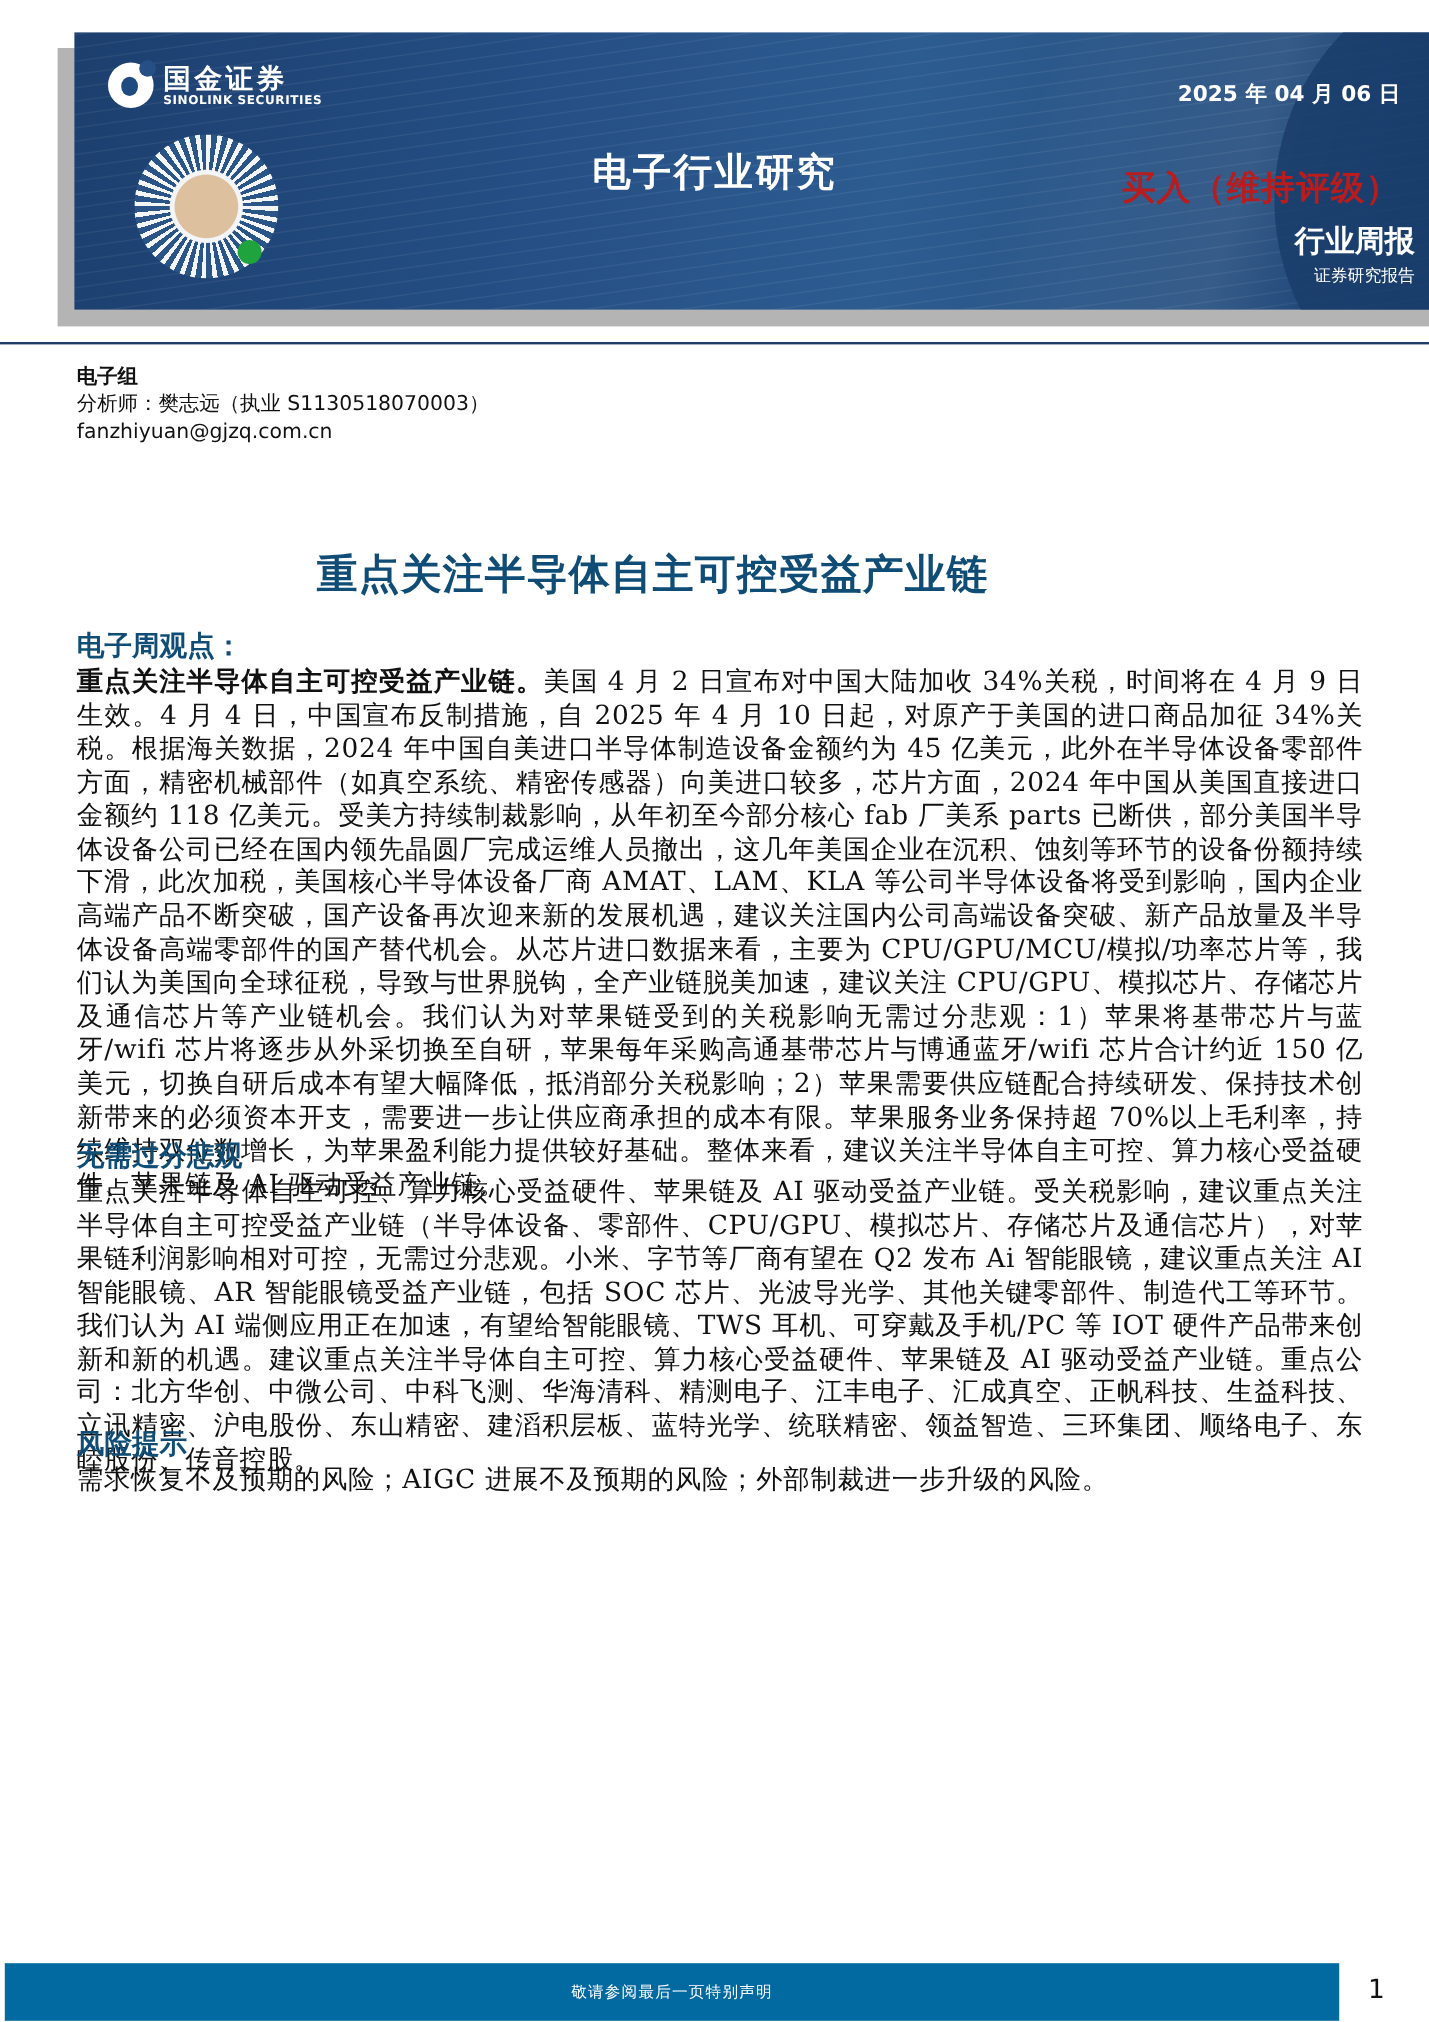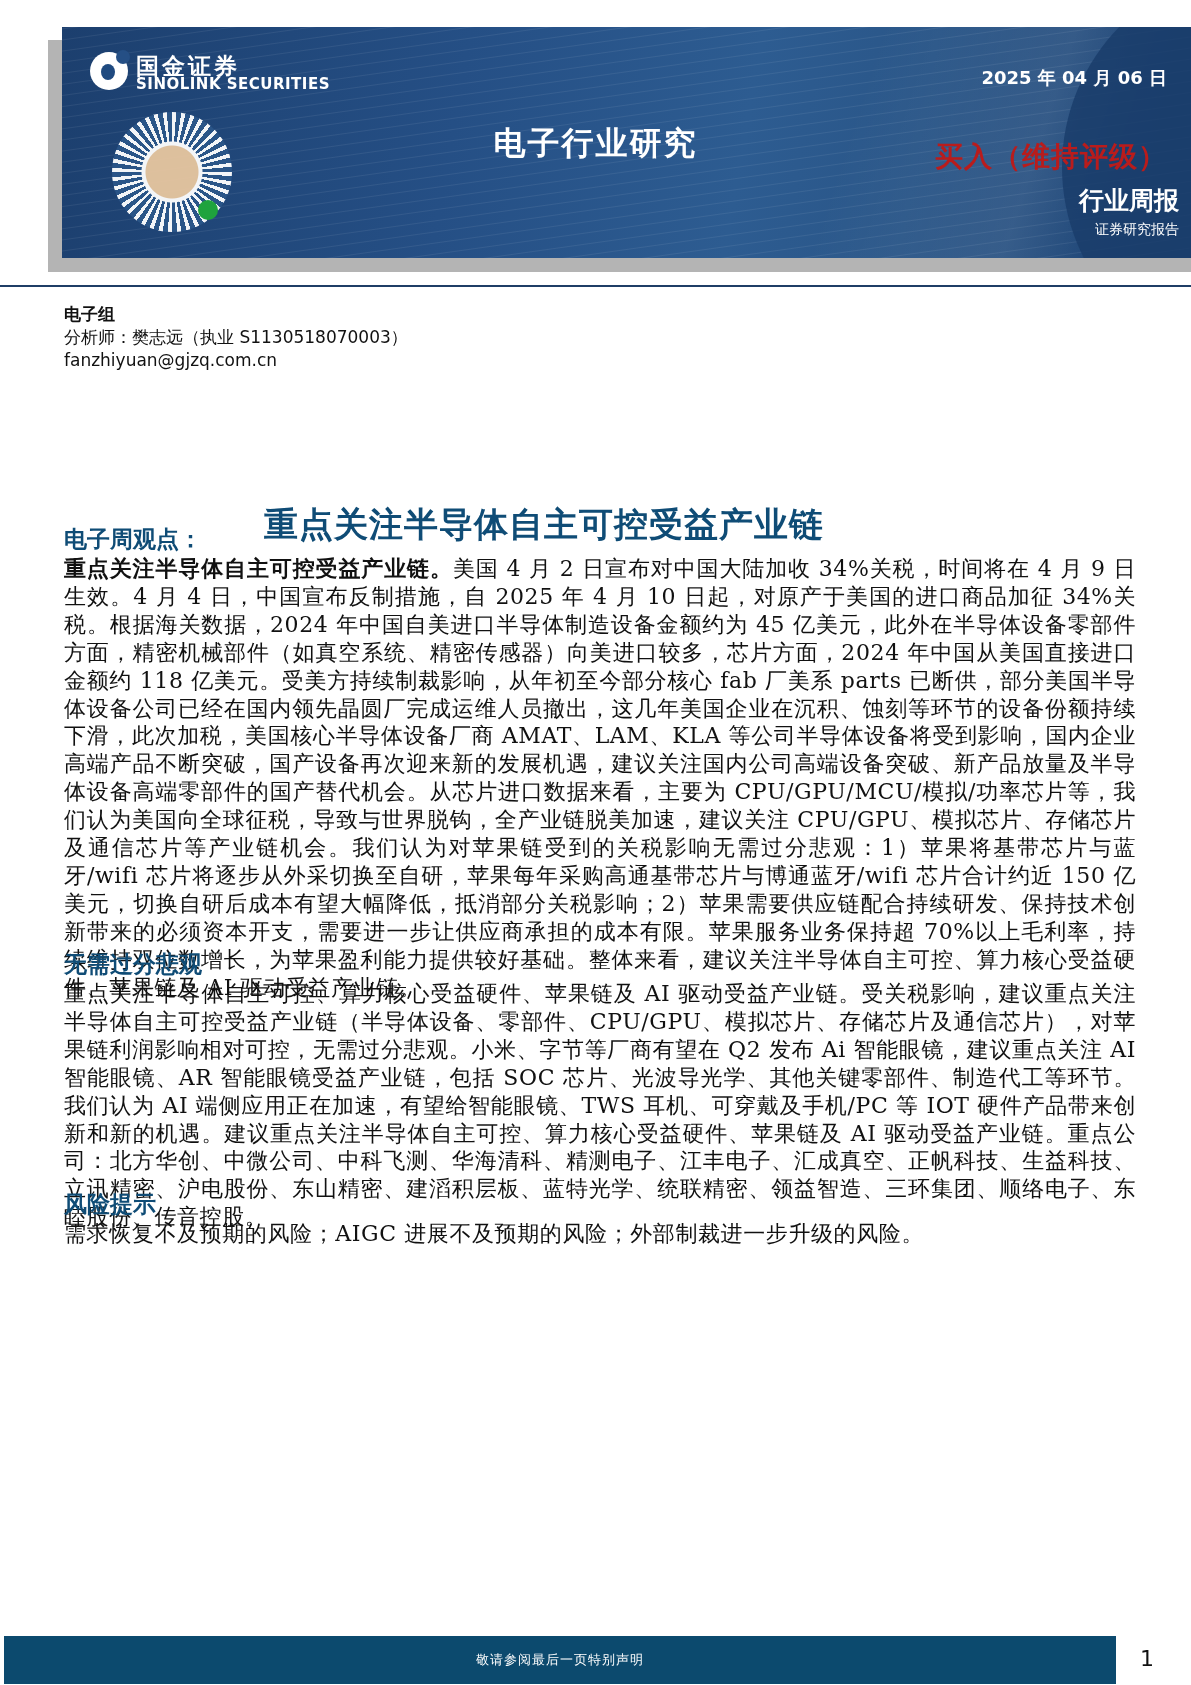--- a/index.html
+++ b/index.html
@@ -40,21 +40,21 @@
   }
   .logo-mark::after {
     content: ""; position: absolute; left: 11px; top: 12px; width: 14px; height: 16px;
     border-radius: 50%; background: #1f4a80;
   }
   .logo-mark::before {
     content: ""; position: absolute; right: -2px; top: -2px; width: 14px; height: 14px;
     border-radius: 50%; background: #254f85;
   }
   .logo-text-cn { font-size: 23px; font-weight: bold; letter-spacing: 3px; line-height: 26px; }
-  .logo-text-en { font-size: 15px; font-weight: bold; letter-spacing: 0.5px; line-height: 11px; }
+  .logo-text-en { font-size: 10px; font-weight: bold; letter-spacing: 0.5px; line-height: 11px; }
 
   .qr {
     position: absolute; left: 112px; top: 112px; width: 120px; height: 120px; border-radius: 50%;
     background:
       radial-gradient(circle at 50% 50%, #e8c7a0 0 26px, transparent 27px),
       radial-gradient(circle at 50% 50%, #ffffff 0 30px, transparent 31px),
       repeating-conic-gradient(#ffffff 0deg 4deg, #2b5689 4deg 9deg);
     opacity: 0.95;
   }
   .qr::after {
@@ -84,42 +84,42 @@
   }
 
   
   .analyst {
     position: absolute; left: 64px; top: 303px; font-size: 17px; line-height: 23px; color: #111;
   }
   .analyst .group { font-weight: bold; }
 
   .doc-title {
     position: absolute; left: 0; width: 1088px; top: 456px; text-align: center;
-    font-size: 34px; font-weight: bold; color: #0f4c76; letter-spacing: 1px; margin-top: 46px;
+    font-size: 34px; font-weight: bold; color: #0f4c76; letter-spacing: 1px;
   }
 
   .section {
     position: absolute; left: 64px; width: 1072px;
   }
   .section h2 {
     font-size: 23px; font-weight: bold; color: #0f4c76; line-height: 32px;
   }
   .section p {
     font-family: "DejaVu Serif", "Liberation Serif", serif;
     font-size: 22px; line-height: 27.9px; color: #111; text-align: justify; letter-spacing: 0.6px;
   }
   .section p b { font-weight: bold; }
 
   .sec1 { top: 523px; }
   .sec2 { top: 948px; }
   .sec3 { top: 1188px; }
 
   
   .footer {
-    position: absolute; left: 4px; top: 1636px; width: 1112px; height: 48px; background: #0c4a6e;
+    position: absolute; left: 4px; top: 1636px; width: 1112px; height: 48px; background: #0369a1;
     color: #fff; font-size: 13px; display: flex; align-items: center; justify-content: center; letter-spacing: 1px;
   }
   .page-num {
     position: absolute; left: 1140px; top: 1646px; font-size: 22px; color: #111;
   }
 </style>
 </head>
 <body>
 
 <div class="banner-shadow"></div>

